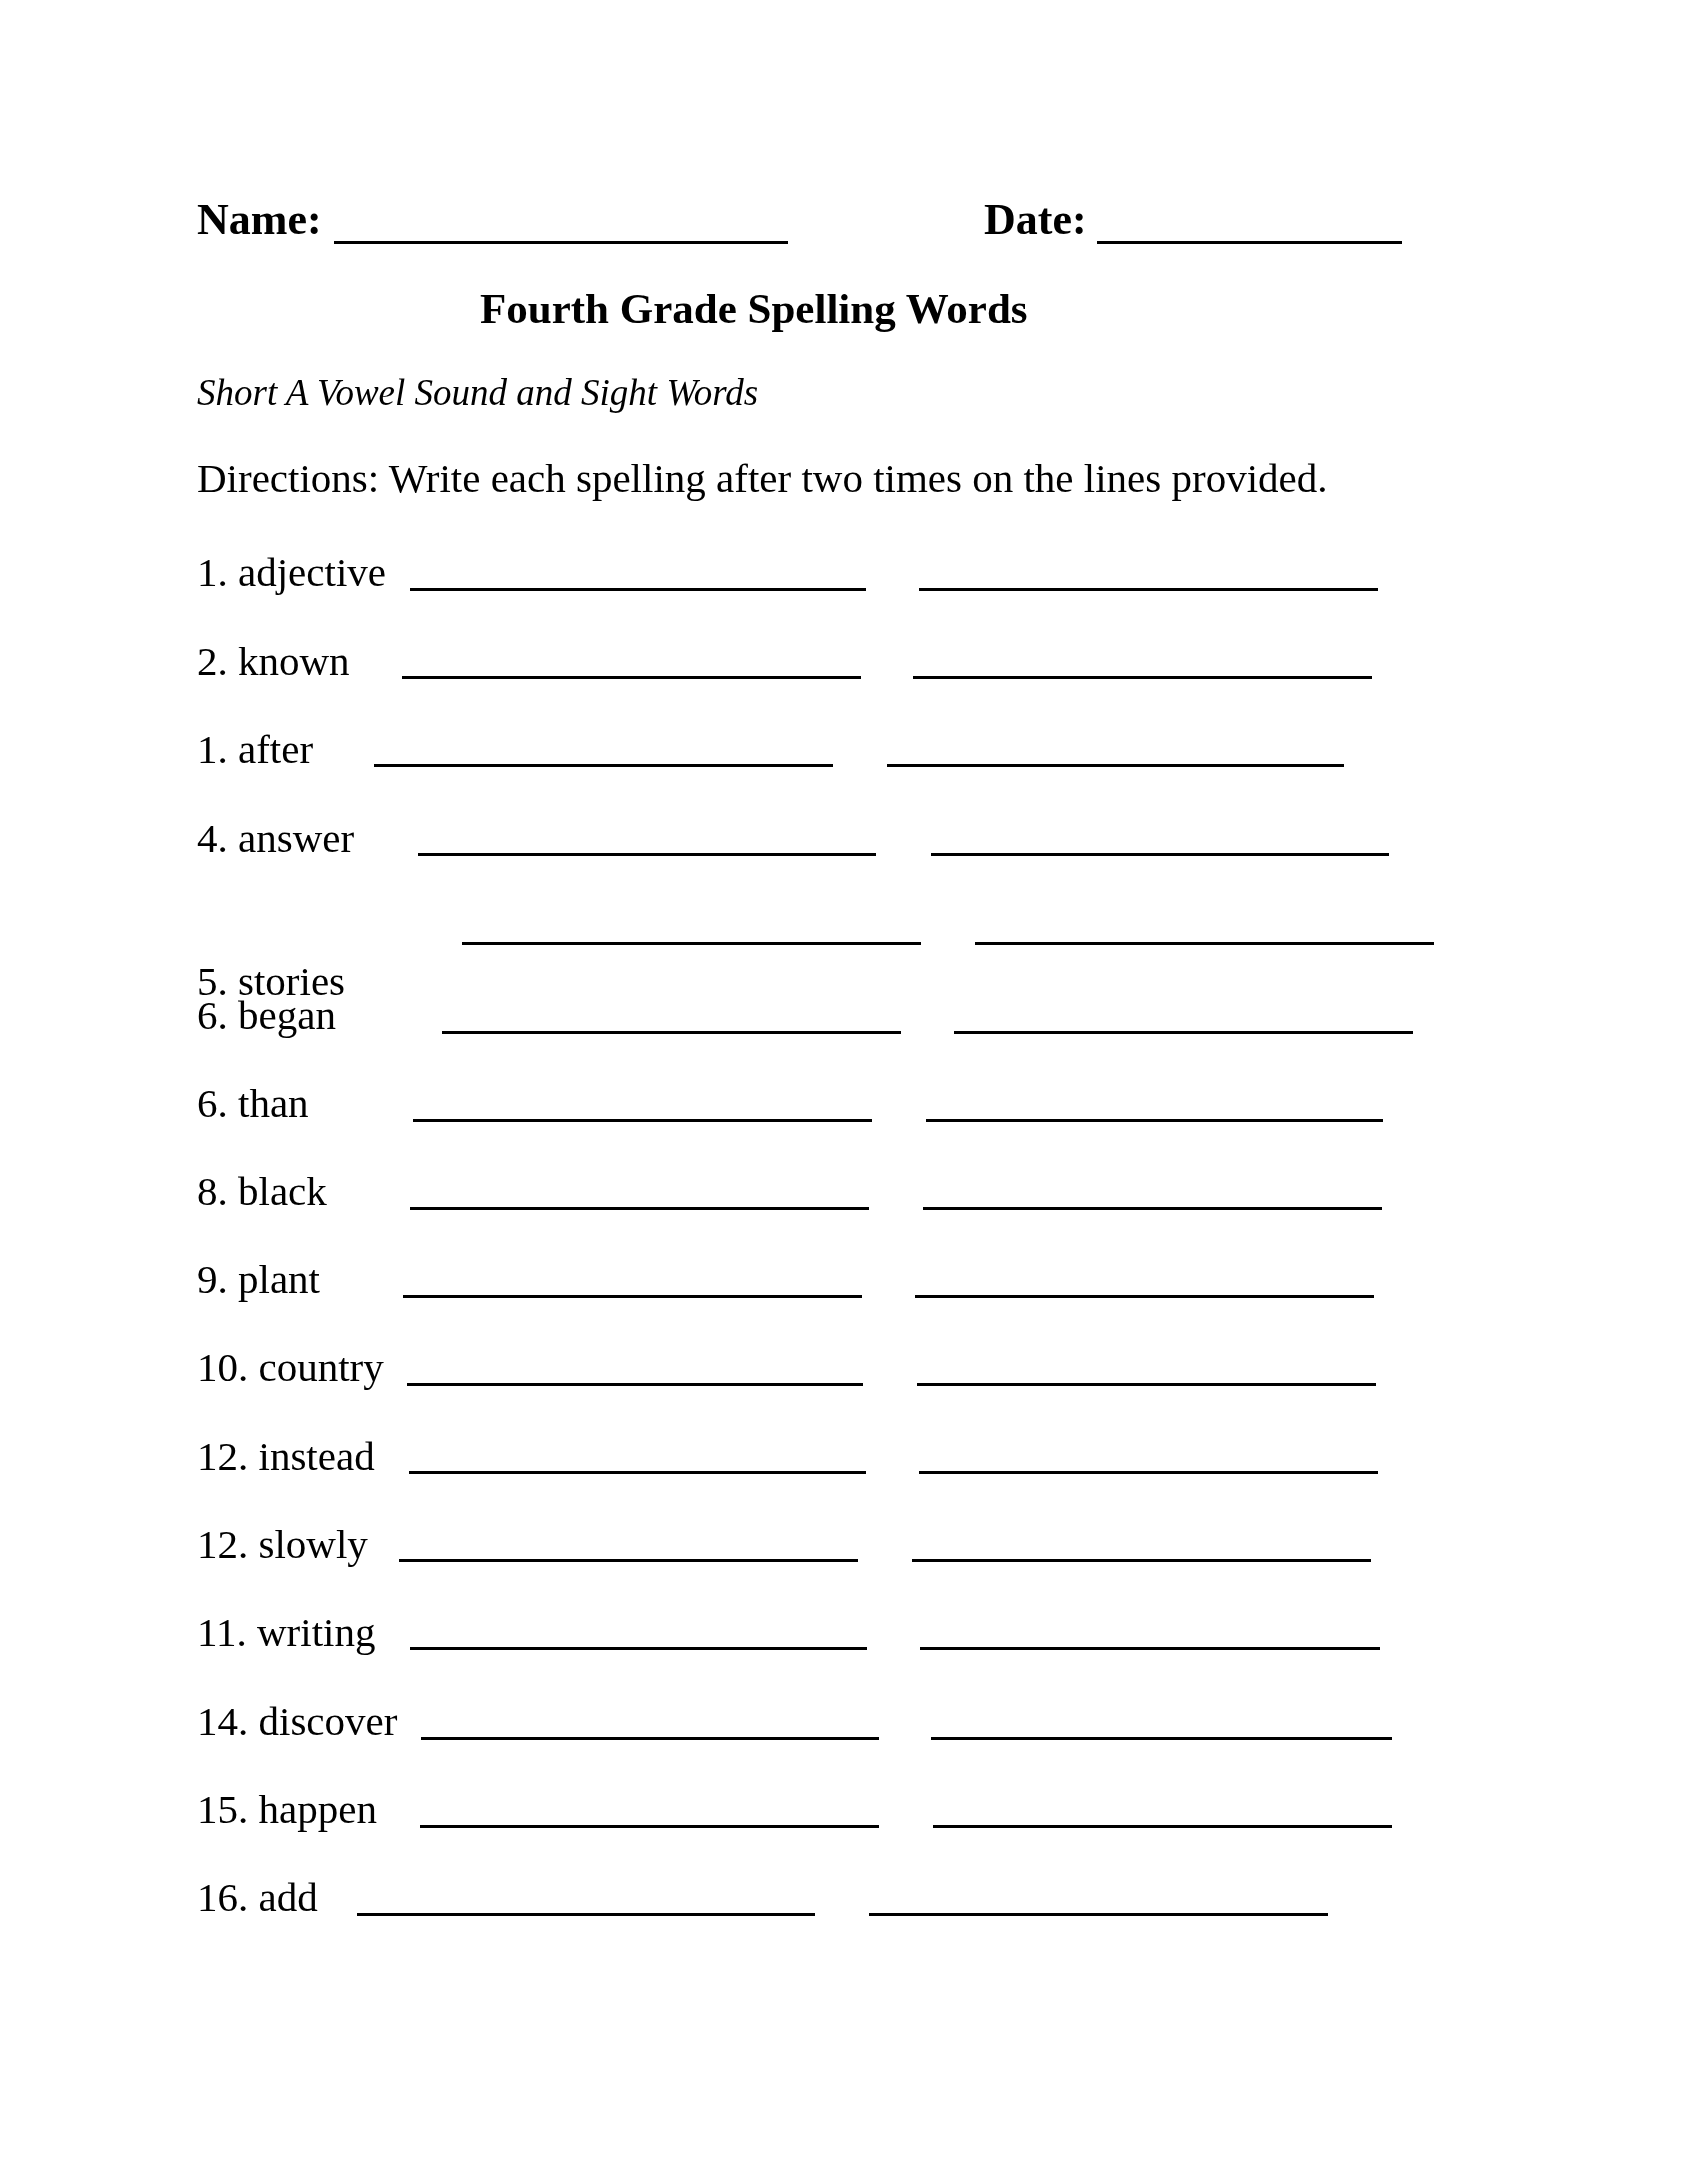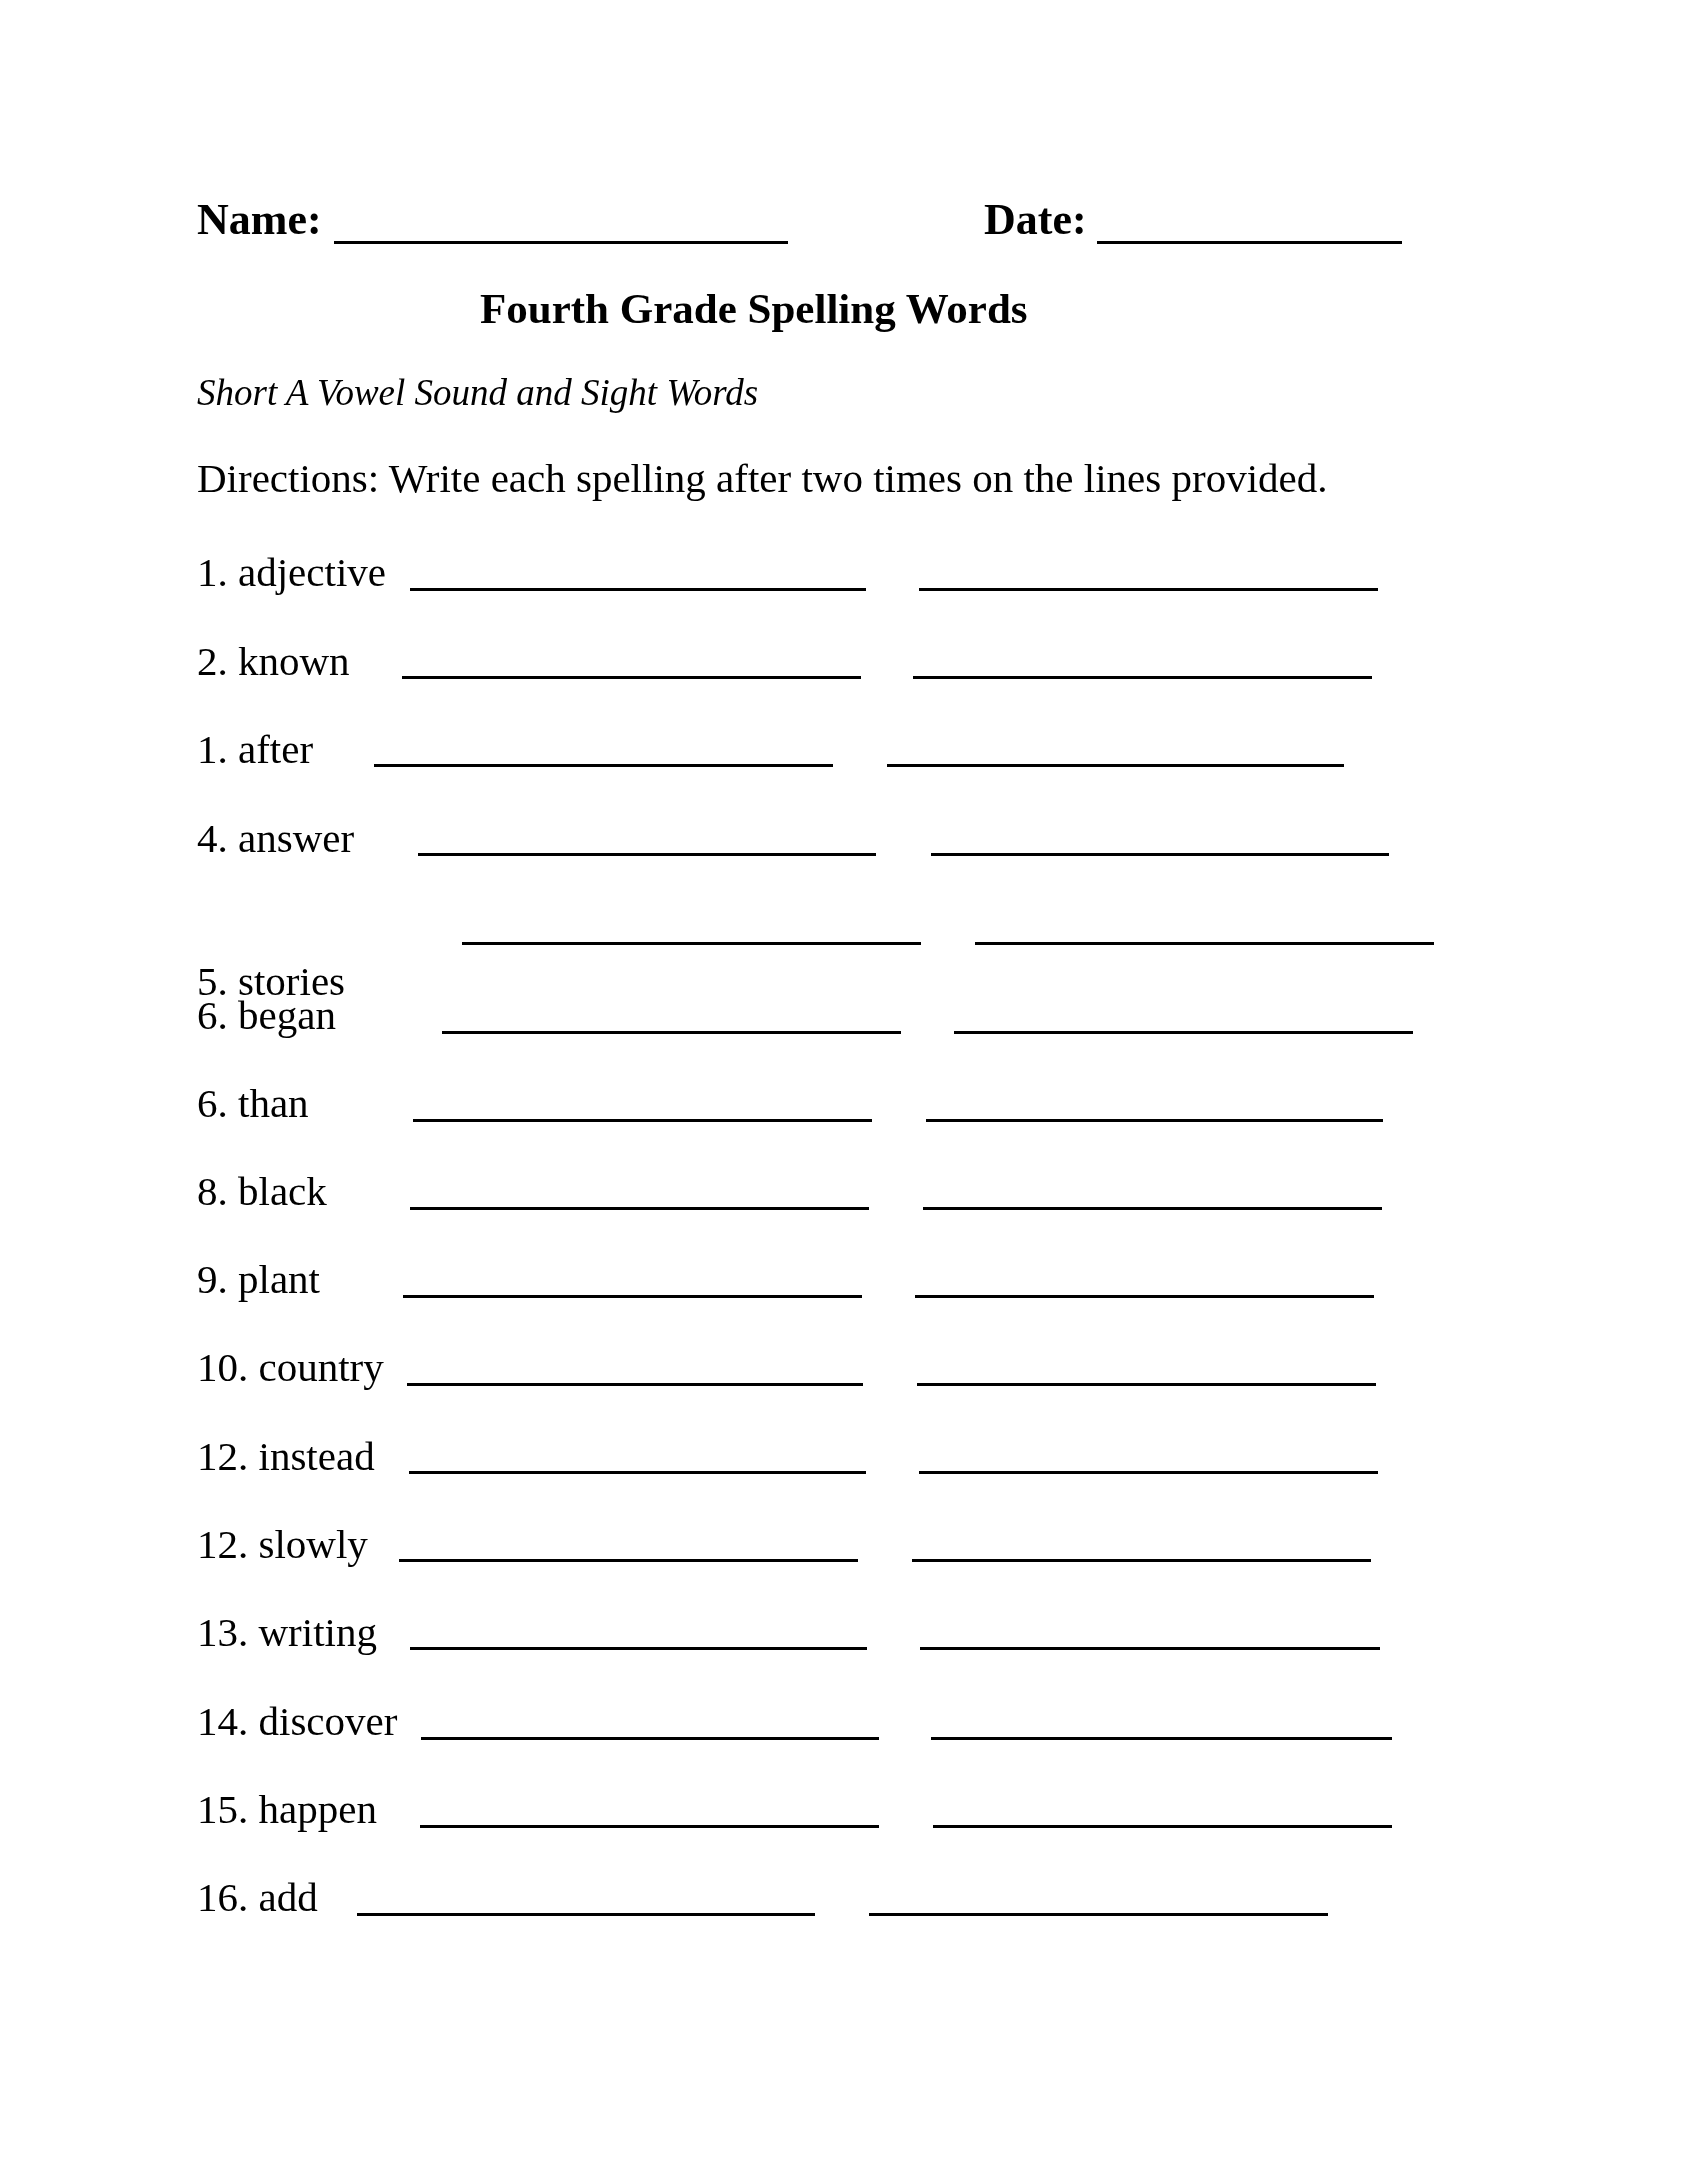--- a/index.html
+++ b/index.html
@@ -80,21 +80,21 @@
       <div class="abs item" style="left: 197px; top: 1432px;">12. instead</div>
       <div class="uline" style="left: 409px; width: 457px; top: 1471px;"></div>
       <div class="uline" style="left: 919px; width: 459px; top: 1471px;"></div>
     </div>
     <div>
       <div class="abs item" style="left: 197px; top: 1520px;">12. slowly</div>
       <div class="uline" style="left: 399px; width: 459px; top: 1559px;"></div>
       <div class="uline" style="left: 912px; width: 459px; top: 1559px;"></div>
     </div>
     <div>
-      <div class="abs item" style="left: 197px; top: 1608px;">13. writing</div>
+      <div class="abs item" style="left: 197px; top: 1608px;">11. writing</div>
       <div class="uline" style="left: 410px; width: 457px; top: 1647px;"></div>
       <div class="uline" style="left: 920px; width: 460px; top: 1647px;"></div>
     </div>
     <div>
       <div class="abs item" style="left: 197px; top: 1697px;">14. discover</div>
       <div class="uline" style="left: 421px; width: 458px; top: 1737px;"></div>
       <div class="uline" style="left: 931px; width: 461px; top: 1737px;"></div>
     </div>
     <div>
       <div class="abs item" style="left: 197px; top: 1785px;">15. happen</div>

